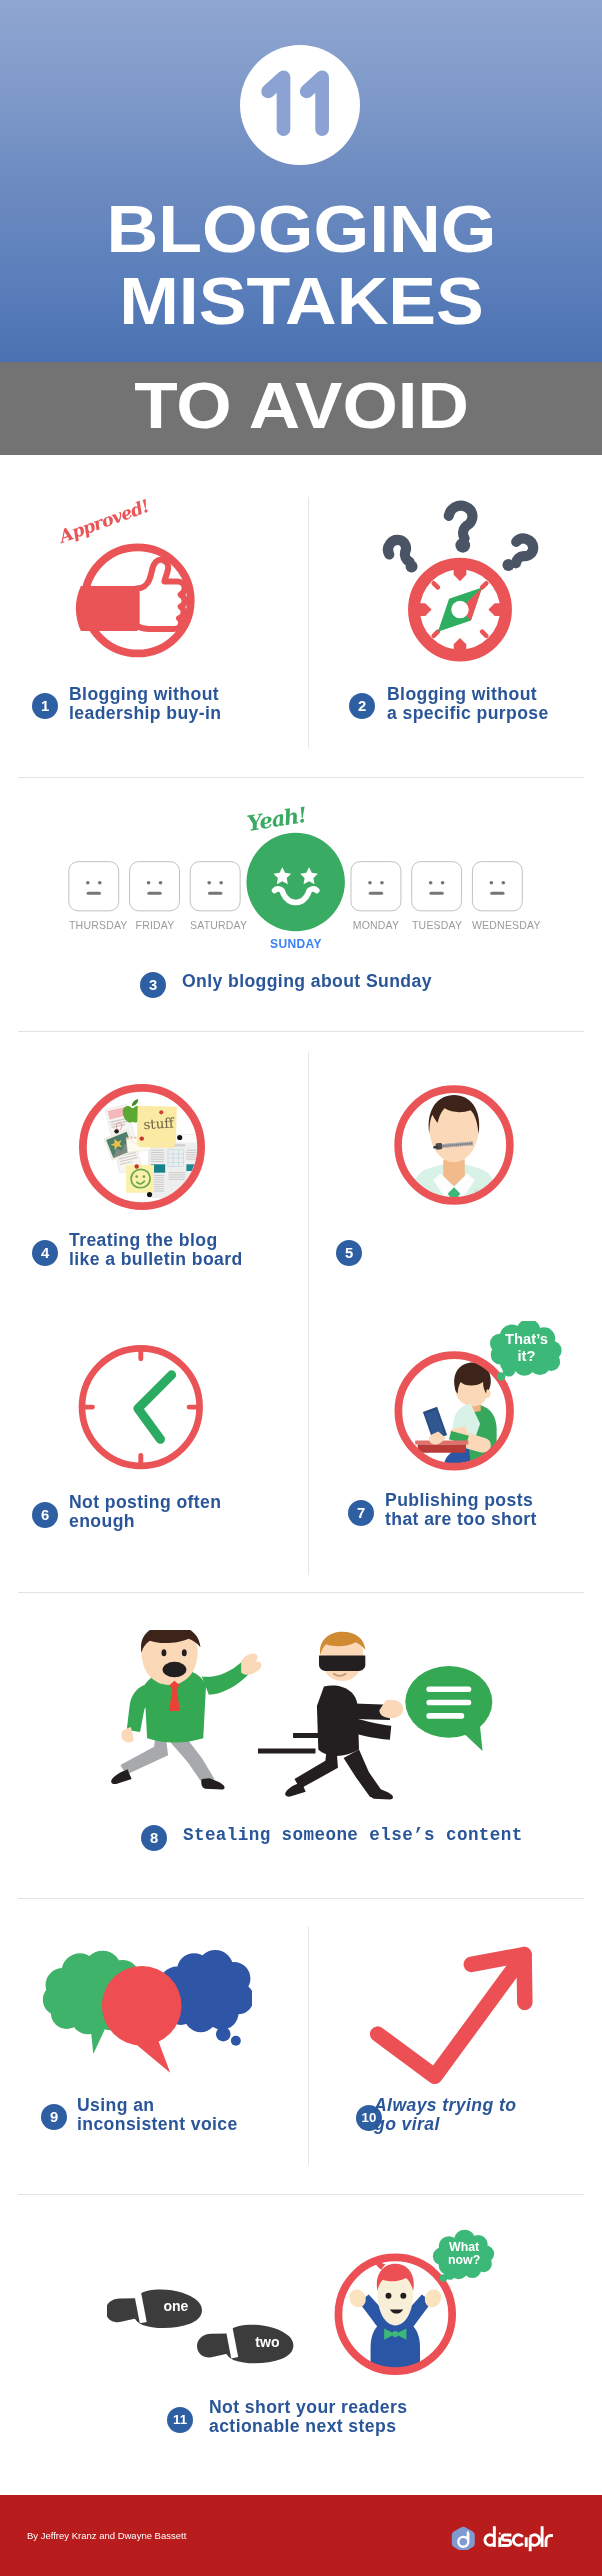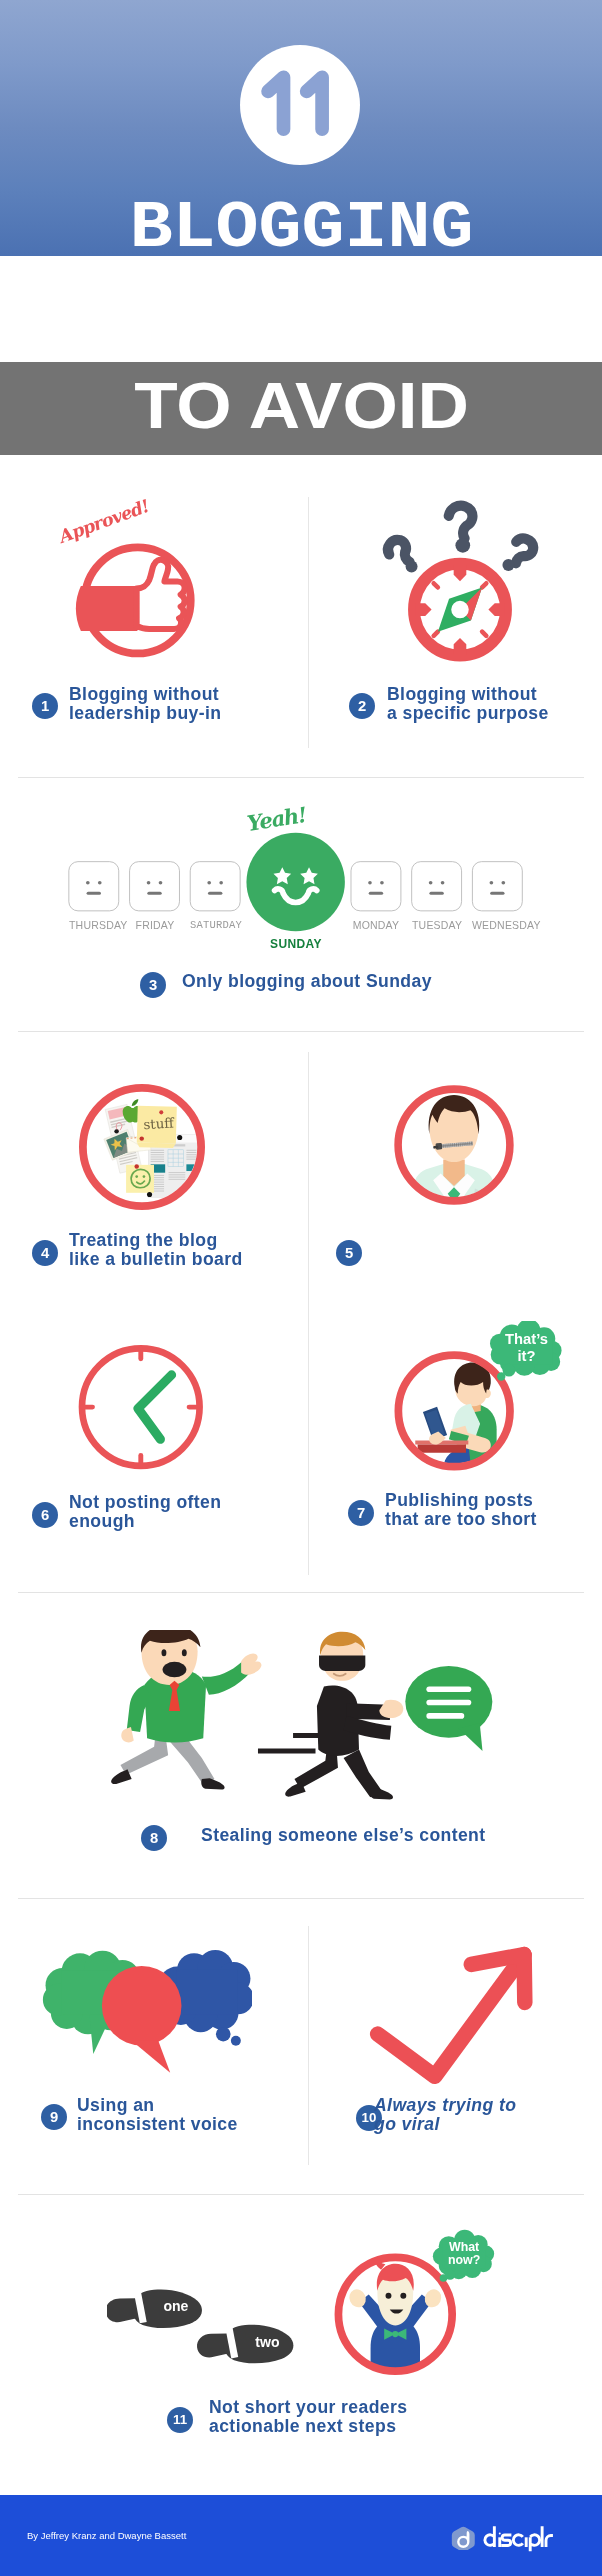--- a/index.html
+++ b/index.html
@@ -1,21 +1,21 @@
 <!DOCTYPE html>
 <html style="font-size:11.2px"><head>
 <meta charset="utf-8">
 <style>
   html,body{margin:0;padding:0;}
   body{width:603px;height:2576px;background:#fff;font-family:"Liberation Sans",sans-serif;overflow:hidden;}
   .page{position:relative;width:603px;height:2576px;}
 
   
-  .header{position:absolute;left:0;top:0;width:603px;height:256px;
-    background:linear-gradient(180deg,#8fa6d0 0%, #7f9aca 25%, #6d8bc0 50%, #5c80bb 75%, #4b71b2 100%);font-family:Liberation Mono, monospace;}
+  .header{position:absolute;left:0;top:0;width:603px;height:362px;
+    background:linear-gradient(180deg,#8fa6d0 0%, #7f9aca 25%, #6d8bc0 50%, #5c80bb 75%, #4b71b2 100%);}
   .badge{position:absolute;left:240px;top:45px;width:120px;height:120px;border-radius:50%;background:#fff;}
   .badge-num{position:absolute;left:0;top:0;width:120px;height:120px;
     display:flex;align-items:center;justify-content:center;font-size:0;color:transparent;}
   .badge svg{position:absolute;left:0;top:0;}
   .h-title{position:absolute;left:0;width:603px;text-align:center;color:#fff;
     font-weight:bold;font-size:66px;letter-spacing:0px;line-height:1;
     transform:scaleX(1.085);transform-origin:301px 0;}
   .h-title.l1{top:196px;}
   .h-title.l2{top:268px;}
   .redband{position:absolute;left:0;top:362px;width:603px;height:93px;background:#737373;}
@@ -28,24 +28,24 @@
   .vdiv{position:absolute;width:0.7px;background:#e6e6e6;}
   .lbl{position:absolute;color:#2a5699;font-weight:bold;font-size:17.6px;line-height:19.3px;
     letter-spacing:0.4px;white-space:nowrap;}
   .num{position:absolute;width:26px;height:26px;border-radius:50%;background:#2e5fa3;
     color:#fff;font-size:14.8px;font-weight:bold;display:flex;align-items:center;
     justify-content:center;line-height:1;}
   .num.wide{font-size:13.3px;}
   .ill{position:absolute;}
   .wk{position:absolute;top:919px;text-align:center;color:#9b9b9b;font-size:10.5px;
     letter-spacing:0.2px;white-space:nowrap;}
-  .wk.hl{top:937px;color:#15803d;font-weight:bold;font-size:12px;letter-spacing:0.4px;}
+  .wk.hl{top:937px;color:#3b82f6;font-weight:bold;font-size:12px;letter-spacing:0.4px;}
 
   
-  .footer{position:absolute;left:0;top:2495px;width:603px;height:81px;background:#1d4ed8;}
+  .footer{position:absolute;left:0;top:2495px;width:603px;height:81px;background:#b91c1c;}
   .credit{position:absolute;left:27px;top:35px;color:#fff;font-size:9.5px;letter-spacing:0px;}
   .brand{position:absolute;left:451px;top:27px;display:flex;align-items:center;gap:7.7px;}
   .brandtext{display:block;}
 </style>
 </head>
 <body>
 
 <div class="page">
 
   <div class="header">
@@ -169,21 +169,21 @@
     </g>
     <g>
       <circle cx="331" cy="125" r="70" fill="#3aab62"></circle>
       <path d="M312 104 l3.9 7.9 l8.7 1.3 l-6.3 6.1 l1.5 8.7 l-7.8 -4.1 l-7.8 4.1 l1.5 -8.7 l-6.3 -6.1 l8.7 -1.3 z" fill="#fff"></path>
       <path d="M350 104 l3.9 7.9 l8.7 1.3 l-6.3 6.1 l1.5 8.7 l-7.8 -4.1 l-7.8 4.1 l1.5 -8.7 l-6.3 -6.1 l8.7 -1.3 z" fill="#fff"></path>
       <path d="M301 137 a7 7 0 0 1 12 4 a21 27 0 0 0 36 0 a7 7 0 0 1 12 -4" fill="none" stroke="#fff" stroke-width="8" stroke-linecap="round" stroke-linejoin="round"></path>
     </g>
   </svg>
   <div class="wk" style="left:69px;width:50px;">THURSDAY</div>
   <div class="wk" style="left:130px;width:50px;">FRIDAY</div>
-  <div class="wk" style="left:190px;width:50px;font-family:Liberation Mono, monospace;">SATURDAY</div>
+  <div class="wk" style="left:190px;width:50px;">SATURDAY</div>
   <div class="wk hl" style="left:247px;width:98px;">SUNDAY</div>
   <div class="wk" style="left:351px;width:50px;">MONDAY</div>
   <div class="wk" style="left:412px;width:50px;">TUESDAY</div>
   <div class="wk" style="left:472px;width:50px;">WEDNESDAY</div>
   <div class="num" style="left:140px;top:972px;">3</div>
   <div class="lbl" style="left:182px;top:972px;">Only blogging about Sunday</div>
   <div class="hdiv" style="top:1031px;"></div>
 
   <div class="vdiv" style="left:308px;top:1052px;height:523px;"></div>
 
@@ -458,21 +458,21 @@
       <ellipse cx="490" cy="102" rx="62" ry="51" fill="#34a853"></ellipse>
       <path d="M504 140 l34 32 l-4 -40 z" fill="#34a853"></path>
       <g stroke="#fff" stroke-width="8" stroke-linecap="round">
         <path d="M462 84 h56"></path>
           <path d="M462 103 h56"></path>
           <path d="M462 122 h46"></path>
       </g>
     </g>
   </svg>
   <div class="num" style="left:141px;top:1825px;">8</div>
-  <div class="lbl" style="left:201px;top:1826px;">Stealing someone else’s content</div>
+  <div class="lbl" style="left:183px;top:1826px;font-family:Liberation Mono, monospace;">Stealing someone else’s content</div>
   <div class="hdiv" style="top:1898px;"></div>
 
   <div class="vdiv" style="left:308px;top:1926px;height:239px;"></div>
 
   <svg class="ill" style="left:38px;top:1948px;" width="214" height="126" viewBox="0 0 320 190">
     <g fill="#3fb36a">
       <circle cx="36" cy="56" r="26"></circle>
         <circle cx="62" cy="36" r="28"></circle>
       <circle cx="96" cy="32" r="28"></circle>
         <circle cx="126" cy="44" r="26"></circle>

